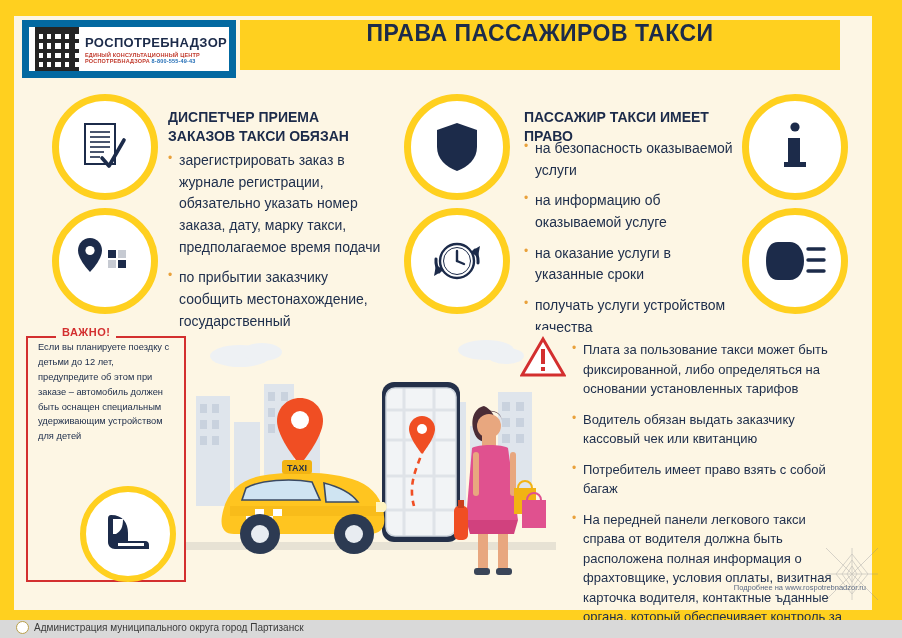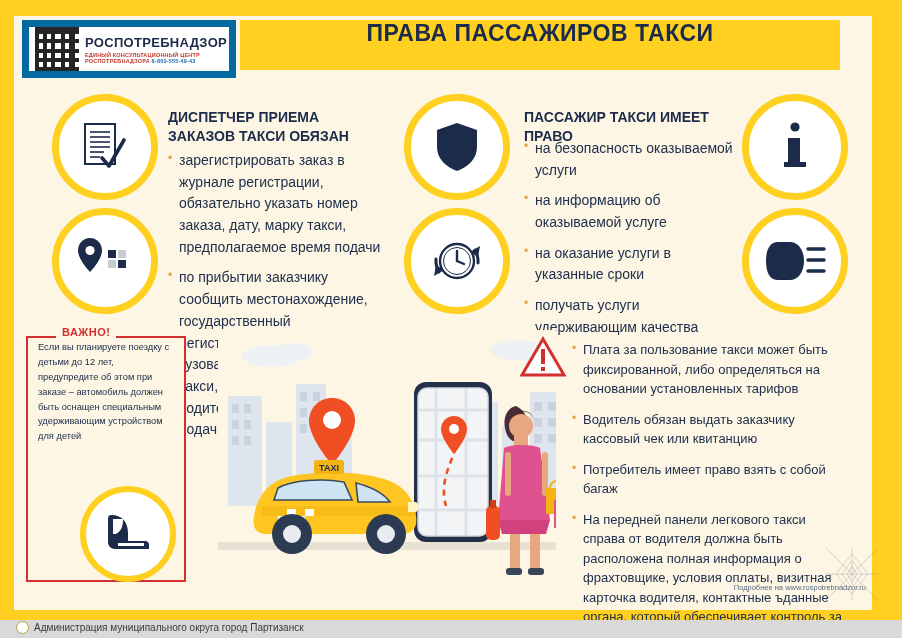--- a/index.html
+++ b/index.html
@@ -113,21 +113,21 @@
   .more-info {
     position:absolute; right:36px; bottom:46px;
     font-size:7.5px; color:#5a6a85;
   }
   .watermark {
     position:absolute; right:22px; bottom:36px; width:56px; height:56px;
     opacity:.45;
   }
 
   
-  .illus { position:absolute; left:186px; top:330px; width:370px; height:252px; overflow:hidden;padding-left:32px; }
+  .illus { position:absolute; left:186px; top:330px; width:370px; height:252px; overflow:hidden; }
 
   
   .footer-text {
     position:absolute; left:16px; bottom:4px;
     font-size:10px; color:#3a3a3a;
     display:flex; align-items:center; gap:5px;text-align:center;
   }
   .footer-logo {
     width:13px; height:13px; border-radius:50%;
     background:#ffffff; border:1px solid #b9a04b;
@@ -236,21 +236,21 @@
   <ul class="col-list list-1">
     <li>зарегистрировать заказ в журнале регистрации, обязательно указать номер заказа, дату, марку такси, предполагаемое время подачи</li>
     <li>по прибытии заказчику сообщить местонахождение, государственный регистрационный знак, цвет кузова и марка поданного такси, фамилия, имя и отчество водителя, фактическое время подачи такси</li>
   </ul>
 
   <div class="col-head head-2">ПАССАЖИР ТАКСИ ИМЕЕТ ПРАВО</div>
   <ul class="col-list list-2">
     <li>на безопасность оказываемой услуги</li>
     <li>на информацию об оказываемой услуге</li>
     <li>на оказание услуги в указанные сроки</li>
-    <li>получать услуги удерживающим качества</li>
+    <li>получать услуги устройством качества</li>
   </ul>
 
   <div class="imp-box"></div>
   <div class="imp-label">ВАЖНО!</div>
   <div class="imp-text">Если вы планируете поездку с детьми до 12 лет, предупредите об этом при заказе – автомобиль должен быть оснащен специальным удерживающим устройством для детей</div>
   <div class="circle c-seat">
     <svg width="54" height="54" viewBox="0 0 54 54">
       <path d="M10 8 C22 8 27 16 27 26 L27 34 L44 34 C47 34 48 36 48 38 L48 42 L14 42 C10 42 7 39 7 35 L7 12 C7 9 8 8 10 8 Z" fill="#1c2b4a"></path>
       <path d="M12 12 L22 12 C22 20 20 24 15 27 L12 27 Z" fill="#ffffff"></path>
       <rect x="17" y="36" width="26" height="3" fill="#ffffff"></rect>

